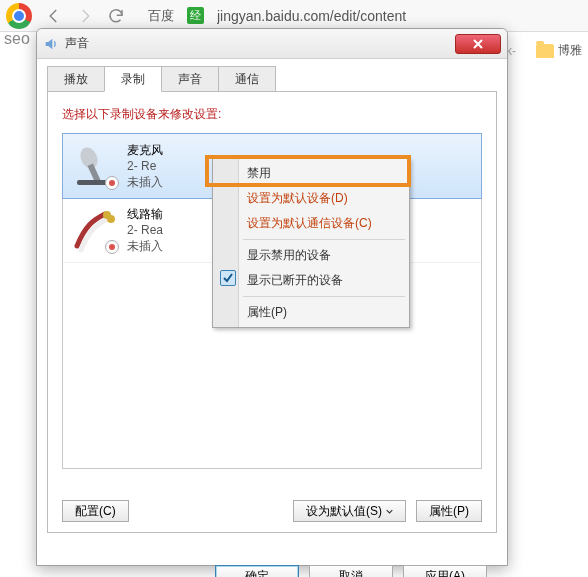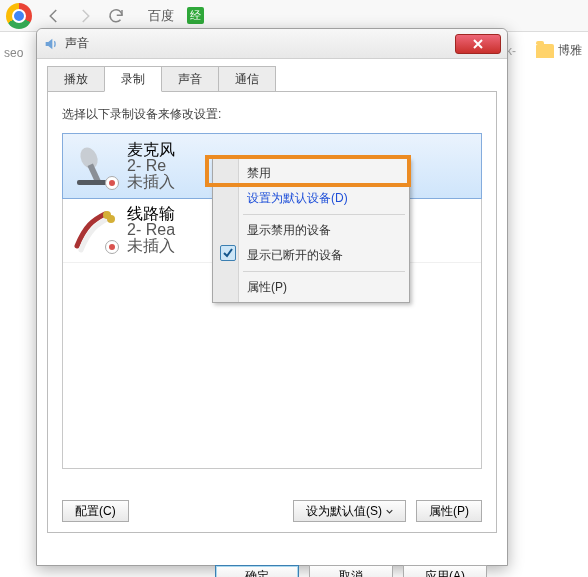--- a/index.html
+++ b/index.html
@@ -7,54 +7,54 @@
   
   .chrome-bar { height:32px; background:#f8f8f8; border-bottom:1px solid #dcdcdc; display:flex; align-items:center; gap:13px; padding:0 6px; }
   .chrome-logo { width:26px; height:26px; border-radius:50%; background:conic-gradient(#ea4335 0 33%, #34a853 0 66%, #fbbc05 0 100%); position:relative; }
   .chrome-logo::after{ content:""; position:absolute; inset:6px; background:#4285f4; border-radius:50%; border:2px solid #fff; }
   .nav-arrow { width:18px; height:18px; stroke:#888; fill:none; stroke-width:2; }
   .url { color:#555; font-size:14px; flex:1; white-space:nowrap; overflow:hidden; text-overflow:ellipsis; }
   .baidu-badge { background:#2fa83a; color:#fff; font-size:11px; padding:1px 3px; border-radius:2px; }
   .bg-folders { position:absolute; top:42px; right:6px; display:flex; gap:4px; align-items:center; font-size:12px; color:#555; }
   .folder-icon{ width:18px; height:14px; background:#ffd36b; border-radius:2px 2px 0 0; position:relative; }
   .folder-icon::before{ content:""; position:absolute; top:-3px; left:0; width:8px; height:3px; background:#ffd36b; border-radius:2px 2px 0 0;}
-  .bg-text-left{ position:absolute; top:46px; left:4px; font-size:12px; color:#888; }
+  .bg-text-left{ position:absolute; top:30px; left:4px; font-size:16px; color:#888; }
   
   .dialog { position:absolute; top:28px; left:36px; width:472px; height:538px; background:#fff; border:1px solid #a0a0a0; box-shadow:0 4px 16px rgba(0,0,0,.3); border-radius:6px 6px 0 0; }
   .titlebar { height:30px; background:linear-gradient(#f7f7f7,#e8e8e8); border-bottom:1px solid #d0d0d0; display:flex; align-items:center; padding:0 6px; border-radius:6px 6px 0 0; }
   .title-icon { width:16px; height:16px; margin-right:6px; }
   .title-text { font-size:12px; color:#333; flex:1; }
   .close-btn { width:46px; height:20px; background:linear-gradient(#e67,#c9302c); border:1px solid #a02722; border-radius:3px; display:flex; align-items:center; justify-content:center; cursor:pointer; }
   .close-btn svg{ stroke:#fff; stroke-width:2; }
   .tabstrip { display:flex; margin:6px 10px 0; }
   .tab { padding:4px 16px 3px; font-size:12px; background:#ececec; border:1px solid #bcbcbc; border-bottom:none; margin-right:-1px; color:#333; position:relative; top:1px; cursor:pointer;text-align:center;}
   .tab.active { background:#fff; border-bottom:1px solid #fff; z-index:2; }
   .tab-panel { margin:0 10px 0; border:1px solid #bcbcbc; height:442px; padding:14px 14px 10px; position:relative;}
-  .prompt { font-size:12px; color:#404040; margin-bottom:10px;}
+  .prompt { font-size:12px; color:#b91c1c; margin-bottom:10px;}
   .device-list { border:1px solid #c8c8c8; height:336px; background:#fff; position:relative; }
   .device-item { display:flex; padding:8px; border-bottom:1px solid #f0f0f0; }
   .device-item.selected { background:linear-gradient(#eaf3fd,#cfe5fb); border:1px solid #84acdd; margin:-1px; }
   .device-icon { width:48px; height:48px; position:relative; flex-shrink:0; }
-  .device-text { margin-left:8px; font-size:16px; line-height:16px; color:#333; }
+  .device-text { margin-left:8px; font-size:12px; line-height:16px; color:#333; }
   .device-text .name{ color:#000; }
   .device-text .sub{ color:#555; }
   .status-dot{ position:absolute; bottom:0; right:0; width:14px; height:14px; border-radius:50%; background:#fff; border:1px solid #aaa; display:flex; align-items:center; justify-content:center;}
   .status-dot.red::after{ content:""; width:6px; height:6px; background:#d9534f; border-radius:50%; display:block;}
   .bottom-controls{ position:absolute; left:14px; right:14px; bottom:10px; display:flex; gap:10px;}
   .pushbtn{ height:22px; padding:0 12px; font-size:12px; background:linear-gradient(#fdfdfd,#e8e8e8); border:1px solid #acacac; border-radius:0; cursor:pointer; display:inline-flex; align-items:center; gap:4px;}
   .flex-spacer{ flex:1; }
   .dropdown-arrow{ width:7px; height:7px; }
   .dialog-buttons{ display:flex; justify-content:flex-end; gap:10px; padding:8px 20px 10px;}
   .dialog-buttons .pushbtn{ min-width:84px; justify-content:center;margin-top:24px;}
   .pushbtn.default{ border:1px solid #3c7fb1; box-shadow:inset 0 0 0 1px #a8d8f0; }
   
   .context-menu{ position:absolute; top:158px; left:212px; width:198px; background:#f4f4f4; border:1px solid #a7a7a7; box-shadow:2px 2px 4px rgba(0,0,0,.25); font-size:12px; padding:2px; z-index:50;}
   .context-menu .gutter{ position:absolute; left:0; top:0; bottom:0; width:26px; background:#e9e9e9; border-right:1px solid #d4d4d4; }
   .menu-item{ position:relative; padding:4px 10px 4px 32px; color:#333; cursor:default; }
-  .menu-item.disabled{ color:#1d4ed8; }
+  .menu-item.disabled{ color:#c2410c; }
   .menu-sep{ height:1px; background:#d4d4d4; margin:3px 2px 3px 28px; }
   .menu-check{ position:absolute; left:5px; top:2px; width:16px; height:16px; border:1px solid #3c7fb1; background:#cde6f7; border-radius:2px; display:flex; align-items:center; justify-content:center;}
   .menu-check svg{ stroke:#15568c; stroke-width:2; fill:none; }
   
   .orange-box{ position:absolute; top:155px; left:205px; width:206px; height:32px; border:4px solid #ec8b22; z-index:60; pointer-events:none; }
 </style>
 </head>
 <body>
 
 <div class="chrome-bar">
@@ -64,20 +64,21 @@
     </svg>
   <svg class="nav-arrow" viewBox="0 0 24 24" style="opacity:.4">
       <polyline points="9 4 17 12 9 20"></polyline>
     </svg>
   <svg class="nav-arrow" viewBox="0 0 24 24">
       <path d="M20 11a8 8 0 1 0-2 6"></path>
       <polyline points="20 4 20 11 13 11"></polyline>
     </svg>
   <span style="font-size:13px;color:#555;margin-left:10px;">百度</span>
   <span class="baidu-badge">经</span>
+  <span class="url">jingyan.baidu.com/edit/content</span>
 </div>
 <div class="bg-text-left">seo</div>
 <div class="bg-folders">
   <span style="color:#aaa; margin-right:16px;">ak-</span>
   <div class="folder-icon"></div>
   <span>博雅</span>
 </div>
 
 <div class="dialog">
   <div class="titlebar">
@@ -155,20 +156,21 @@
     <button class="pushbtn default">确定</button>
     <button class="pushbtn">取消</button>
     <button class="pushbtn">应用(A)</button>
   </div>
 </div>
 
 <div class="context-menu">
   <div class="gutter"></div>
   <div class="menu-item">禁用</div>
   <div class="menu-item disabled">设置为默认设备(D)</div>
+  <div class="menu-item disabled">设置为默认通信设备(C)</div>
   <div class="menu-sep"></div>
   <div class="menu-item">显示禁用的设备</div>
   <div class="menu-item">
     <div class="menu-check">
         <svg width="10" height="10" viewBox="0 0 10 10">
           <polyline points="1 5 4 8 9 1"></polyline>
         </svg>
       </div>
     <span>显示已断开的设备</span>
   </div>

